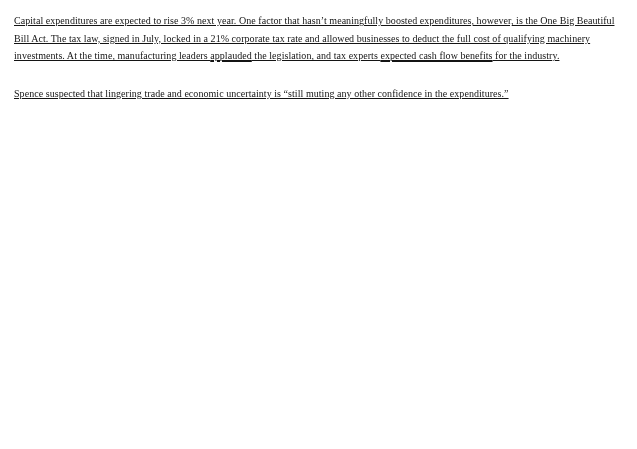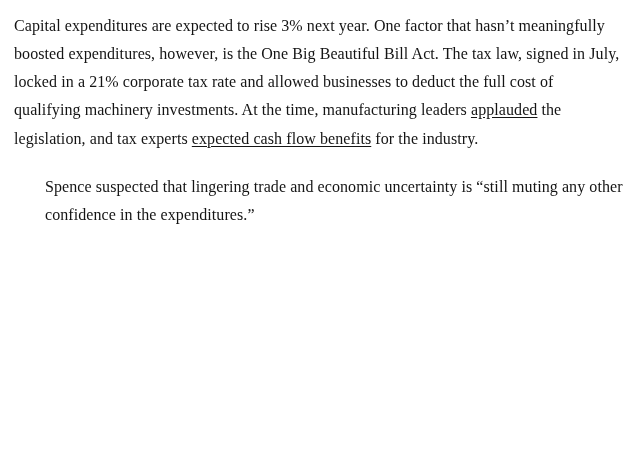--- a/index.html
+++ b/index.html
@@ -13,30 +13,30 @@
     overflow: hidden;
     font-family: "Liberation Serif", "DejaVu Serif", serif;
     color: #1a1a1a;
   }
   .article {
     padding: 12px 14px 0 14px;
     box-sizing: border-box;
     width: 637px;
   }
   .para {
-    font-size: 16px;
+    font-size: 10px;
     line-height: 1.76;
     margin: 0 0 20px 0;
     text-align: left;
     color: #141414;
     letter-spacing: 0.005em;
+    text-decoration: underline;
   }
   .para:last-child {
     margin-bottom: 0;
-    margin-left: 31px;
   }
   .link {
     color: #141414;
     text-decoration: underline;
     text-underline-offset: 2px;
     cursor: pointer;
   }
 </style>
 </head>
 <body>

